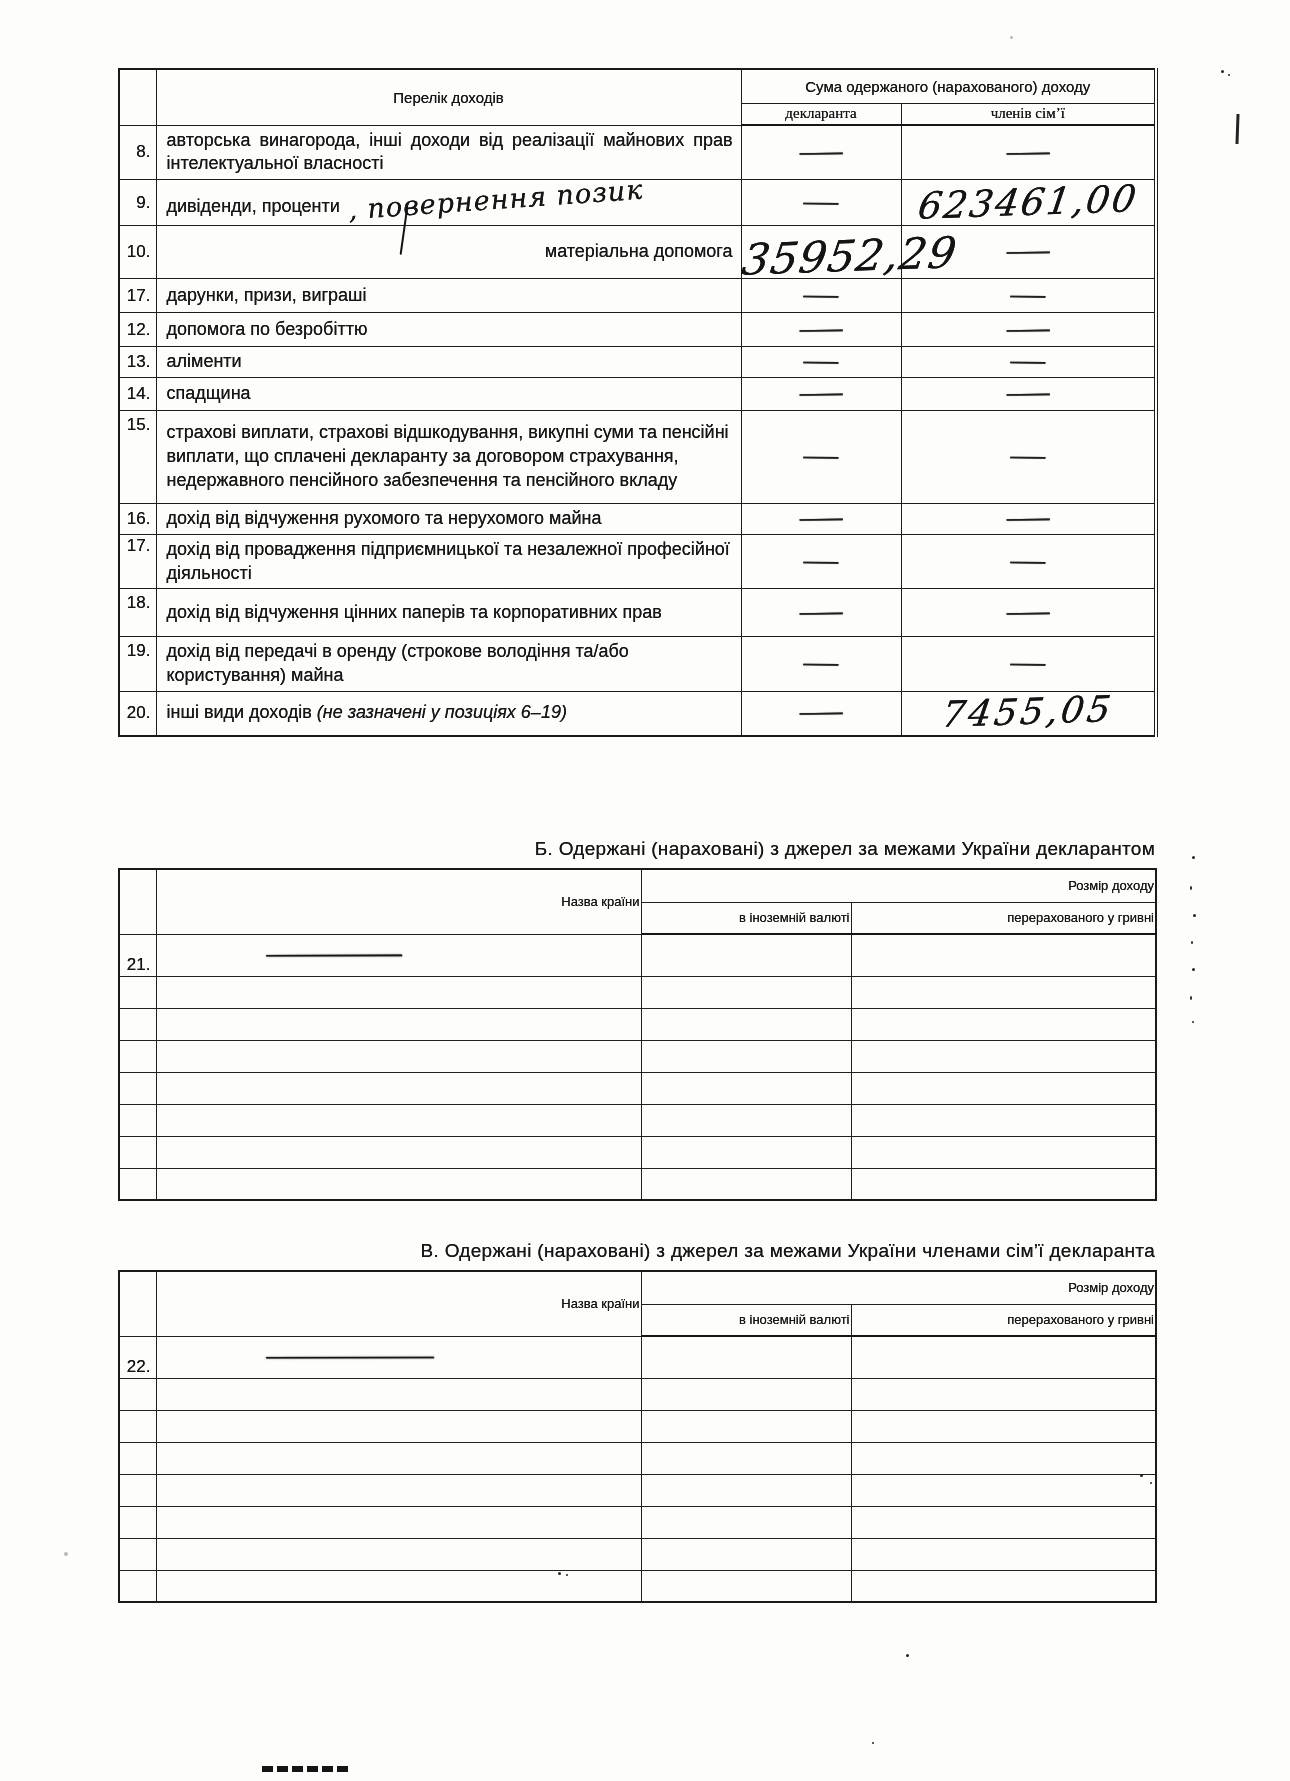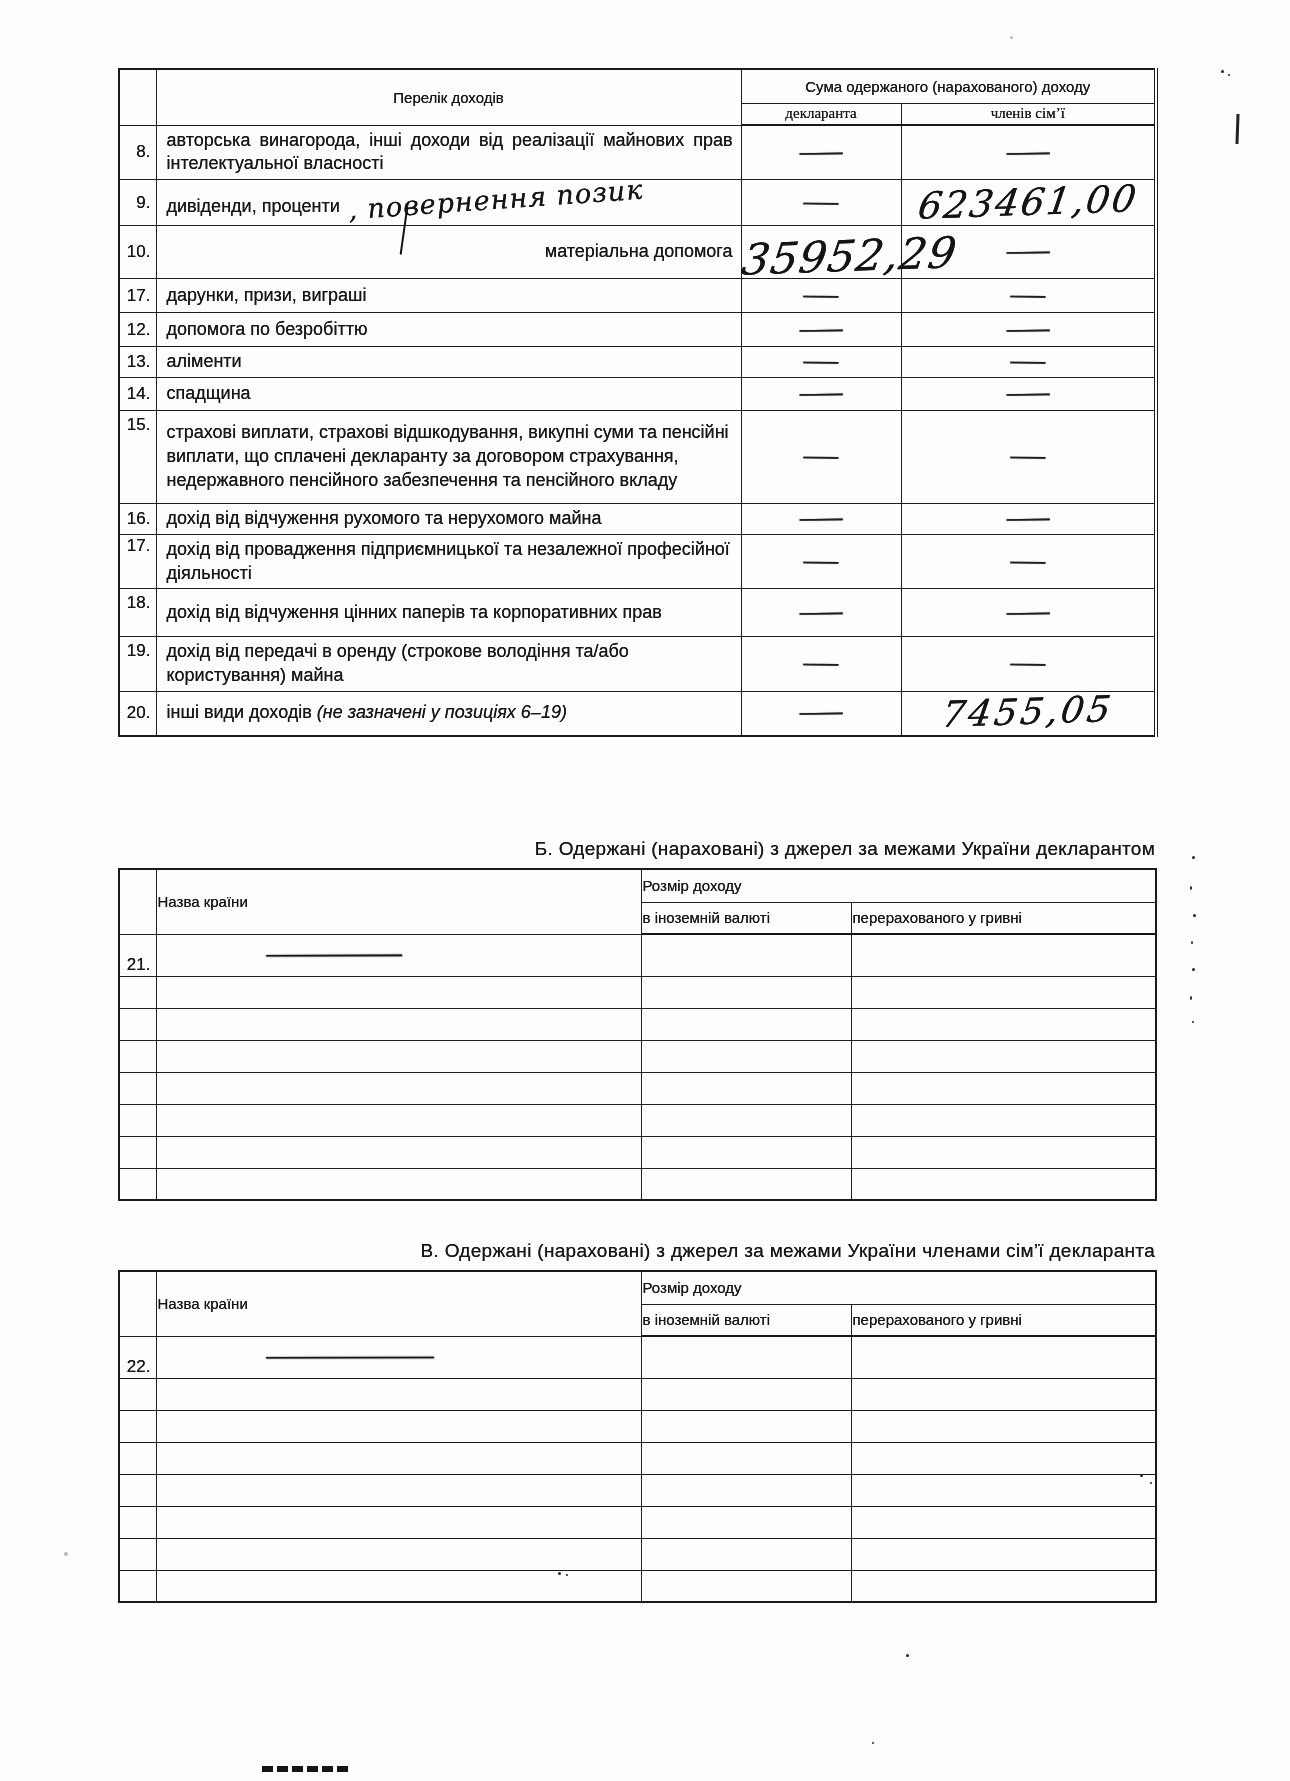--- a/index.html
+++ b/index.html
@@ -53,21 +53,21 @@
   }
   .note { font-style:italic; margin-left:5px; }
 
   
   .sec-head {
     position:absolute; left:118px; width:1037px; text-align:right;
     font-size:19px; letter-spacing:.3px;
   }
   .sec-table { position:absolute; left:118px; width:1037px; border:2.5px solid #1a1a1a; }
   .sec-table td { border:1.6px solid #1f1f1f; }
-  .sec-table thead td { text-align:left; font-size:15px; }
+  .sec-table thead td { text-align:right; font-size:13px; }
   .sec-table thead tr:last-child td { border-bottom:2.4px solid #161616; }
   .sec-table .numcell { text-align:right; padding-right:5px; font-size:17px; vertical-align:top; padding-top:20px; }
   .cdash {
     display:inline-block; font-weight:bold; margin-left:108px;
     transform-origin:left center; transform:scaleX(8.5) rotate(-1.2deg);
   }
   .cdash-22 { transform:scaleX(10.5) rotate(-0.8deg); }
 
   
   .pen-tail {

